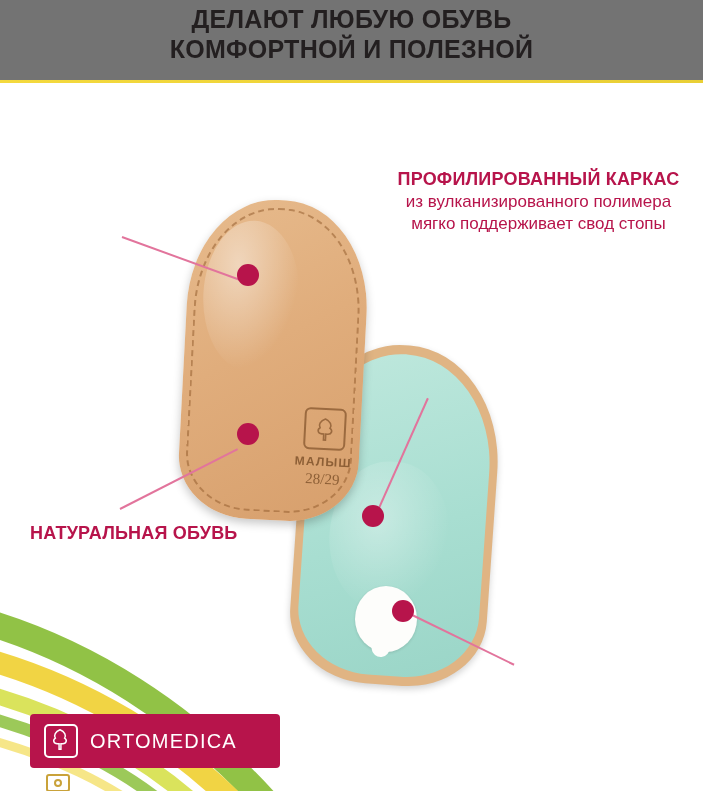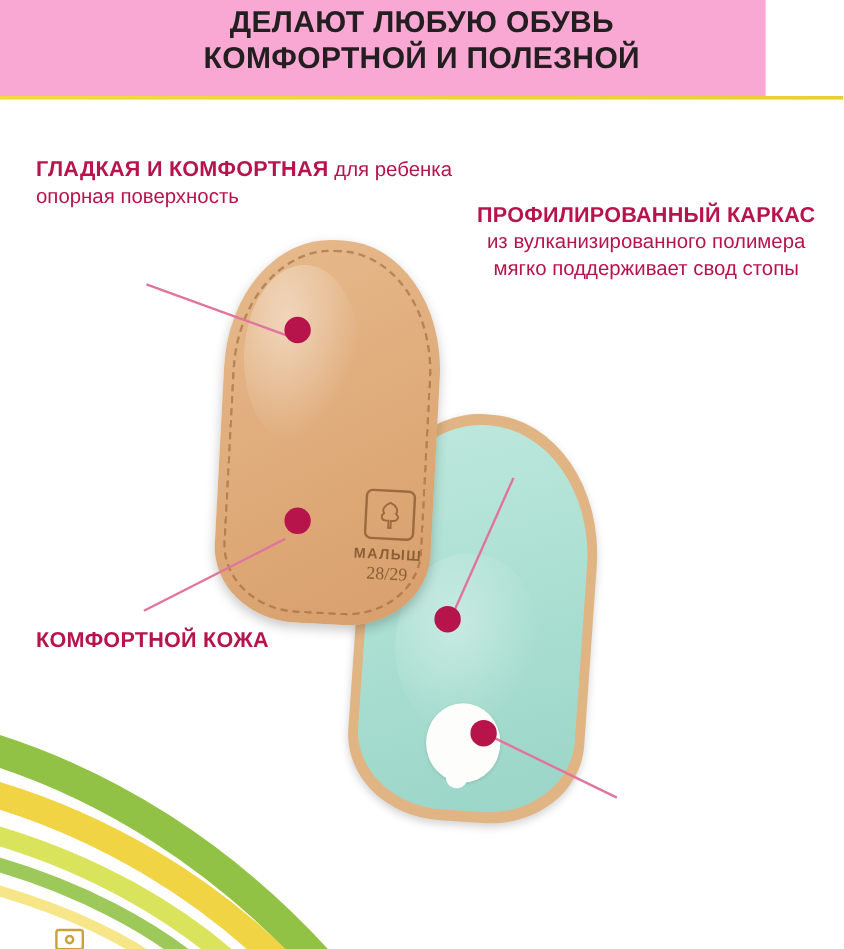--- a/index.html
+++ b/index.html
@@ -19,23 +19,23 @@
     height: 791px;
     overflow: hidden;
     background: #ffffff;
   }
 
   
   .header {
     position: absolute;
     left: 0;
     top: 0;
-    width: 638px;
+    width: 703px;
     height: 82px;
-    background: #f9a8d4;
+    background: #737373;
   }
   .header-title {
     position: absolute;
     left: 0;
     top: 4px;
     width: 703px;
     text-align: center;
     font-size: 25px;
     font-weight: bold;
     line-height: 30px;
@@ -331,41 +331,45 @@
     <div class="leader ld-leather"></div>
     <div class="leader ld-frame"></div>
     <div class="leader ld-glue"></div>
 
     <div class="dot dot-smooth"></div>
     <div class="dot dot-leather"></div>
     <div class="dot dot-frame"></div>
     <div class="dot dot-glue"></div>
   </div>
 
-  <div class="callout co-smooth">
-    <span class="head">ГЛАДКАЯ И КОМФОРТНАЯ</span>
-    <div class="body">для ребенка опорная поверхность</div>
-  </div>
 
   <div class="callout co-leather">
-    <span class="head">КОМФОРТНОЙ КОЖА</span>
+    <span class="head">НАТУРАЛЬНАЯ ОБУВЬ</span>
   </div>
 
   <div class="callout co-frame">
     <span class="head">ПРОФИЛИРОВАННЫЙ КАРКАС</span>
     <span class="body">из вулканизированного полимера мягко поддерживает свод стопы</span>
   </div>
 
 
   <div class="ribbon">
     <svg width="420" height="230" viewBox="0 0 420 230" aria-hidden="true">
       <path d="M-20 10 C120 40 240 120 330 230" stroke="#8bbf3c" stroke-width="26" fill="none" opacity="0.95"></path>
       <path d="M-20 48 C120 76 230 150 300 230" stroke="#f0d23a" stroke-width="22" fill="none" opacity="0.95"></path>
       <path d="M-20 82 C110 108 205 168 262 230" stroke="#d6e04a" stroke-width="16" fill="none" opacity="0.9"></path>
       <path d="M-20 106 C100 130 185 180 232 230" stroke="#8bbf3c" stroke-width="12" fill="none" opacity="0.85"></path>
       <path d="M-20 128 C90 150 165 190 205 230" stroke="#f4e06a" stroke-width="9" fill="none" opacity="0.8"></path>
     </svg>
   </div>
 
+  <div class="logo-badge">
+    <div class="logo-mark">
+      <svg width="26" height="26" viewBox="0 0 24 28" style="position:absolute;left:1px;top:0;" aria-hidden="true">
+        <path d="M12 4 C7 6 5 10 7 13 C4 15 5 19 9 19 L11 19 L11 25 L13 25 L13 19 L15 19 C19 19 20 15 17 13 C19 10 17 6 12 4 Z" fill="none" stroke="#ffffff" stroke-width="1.6"></path>
+      </svg>
+    </div>
+    <div class="logo-text">ORTOMEDICA</div>
+  </div>
 
   <div class="cam-icon"></div>
 
 </div>
 
 </body></html>

